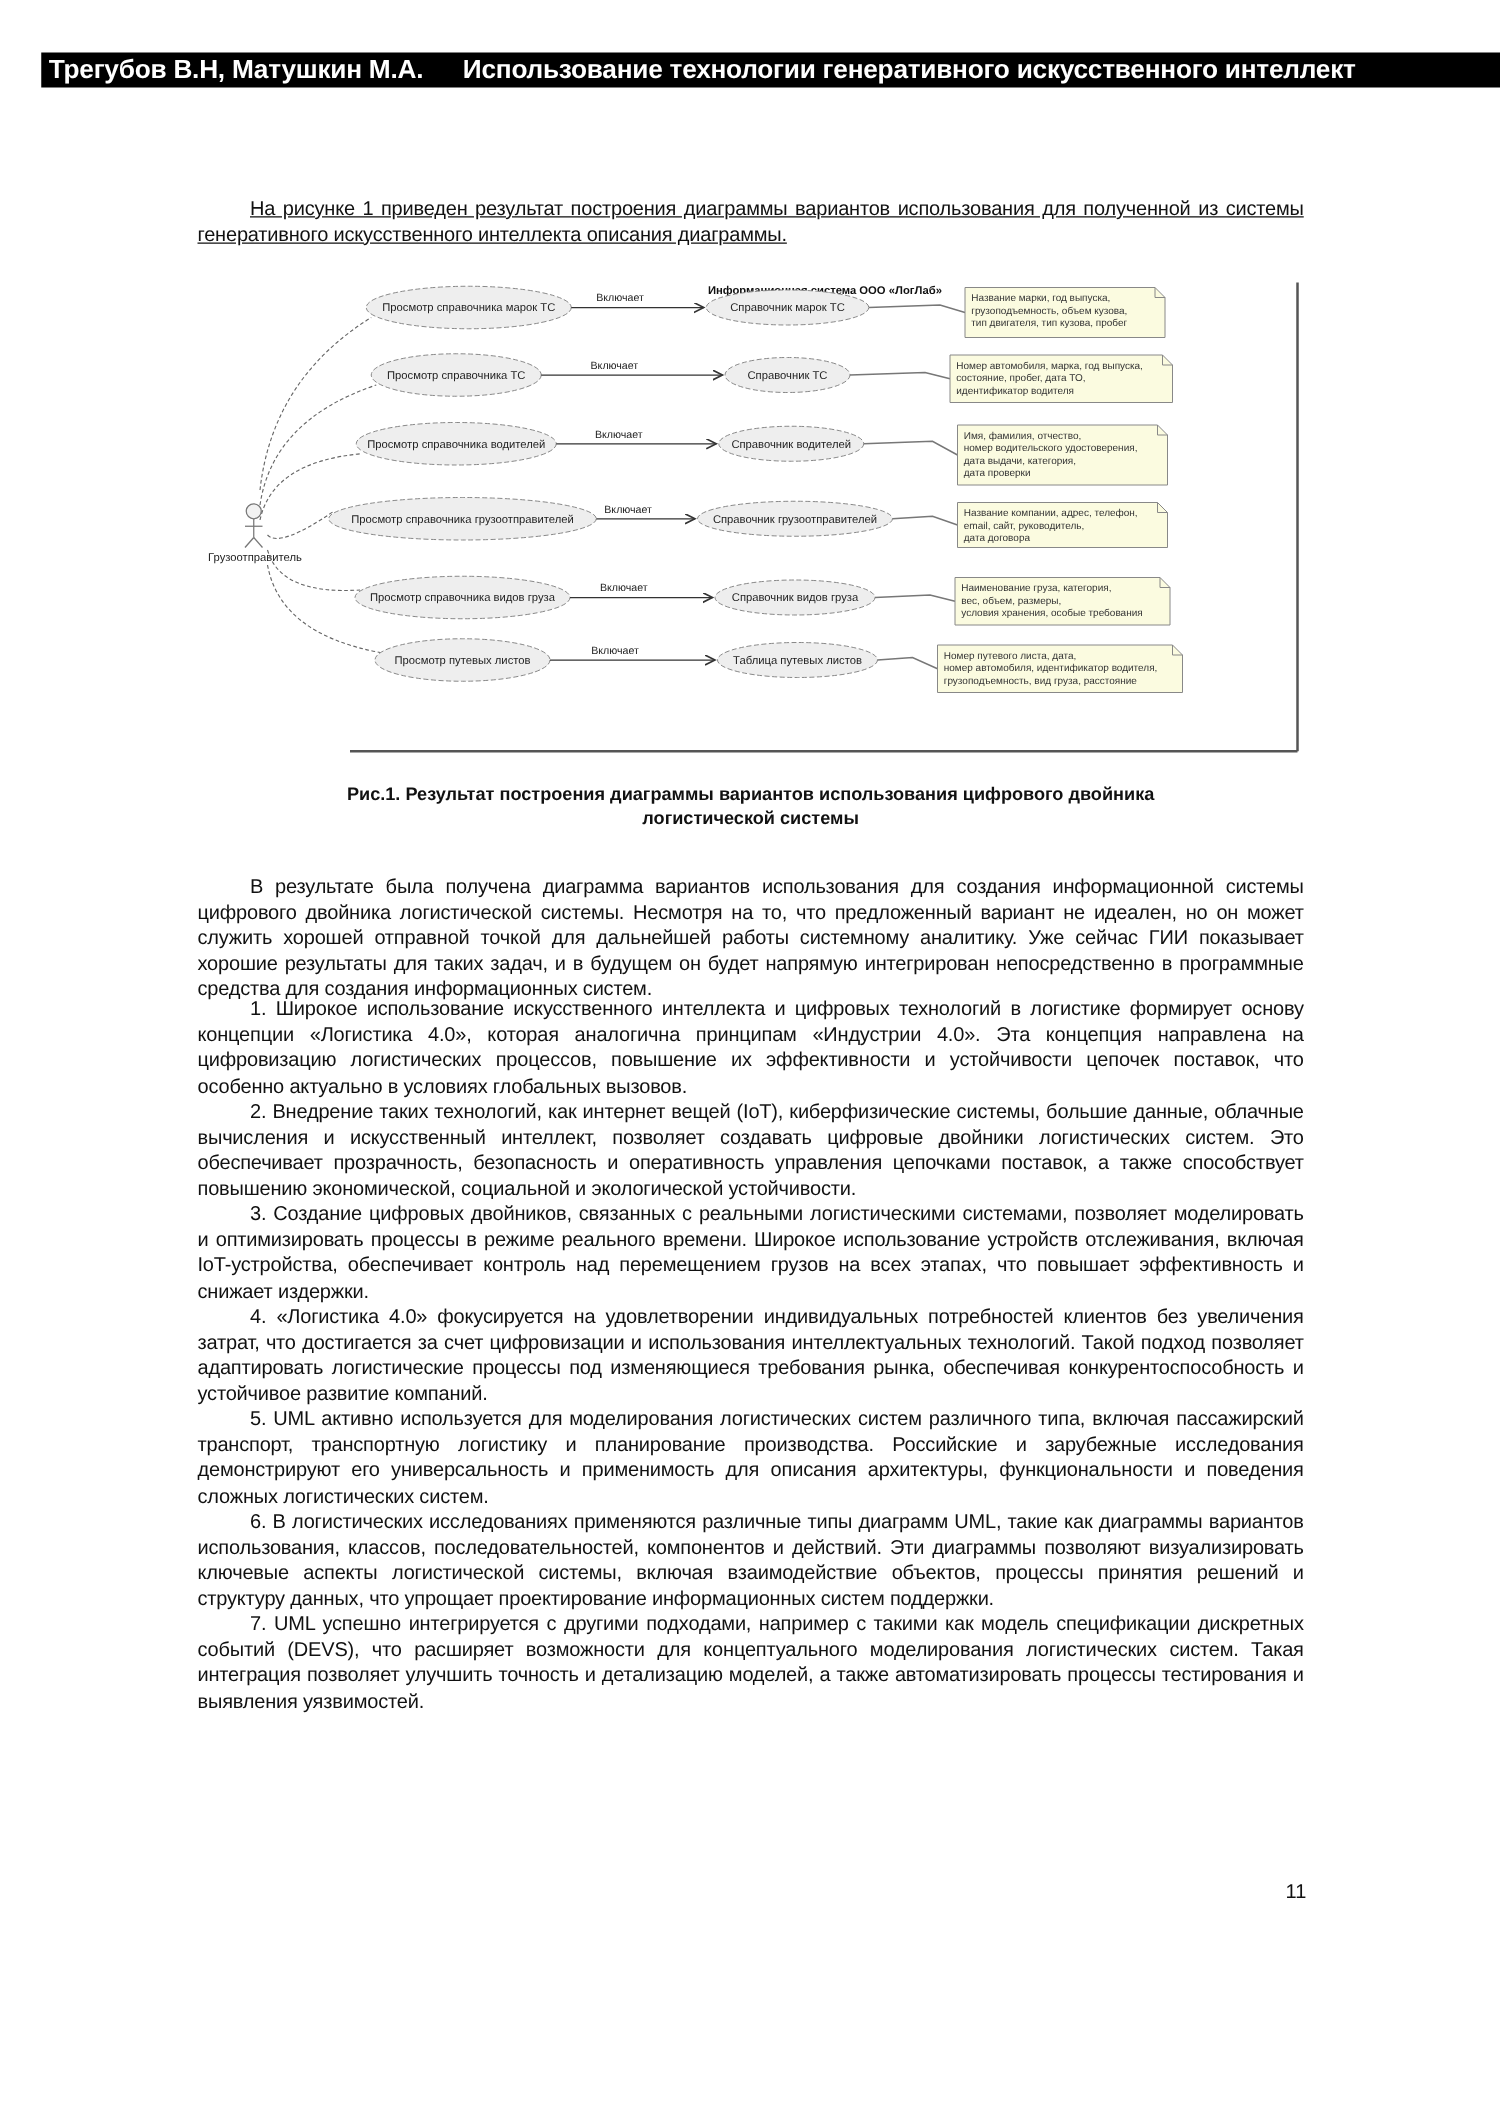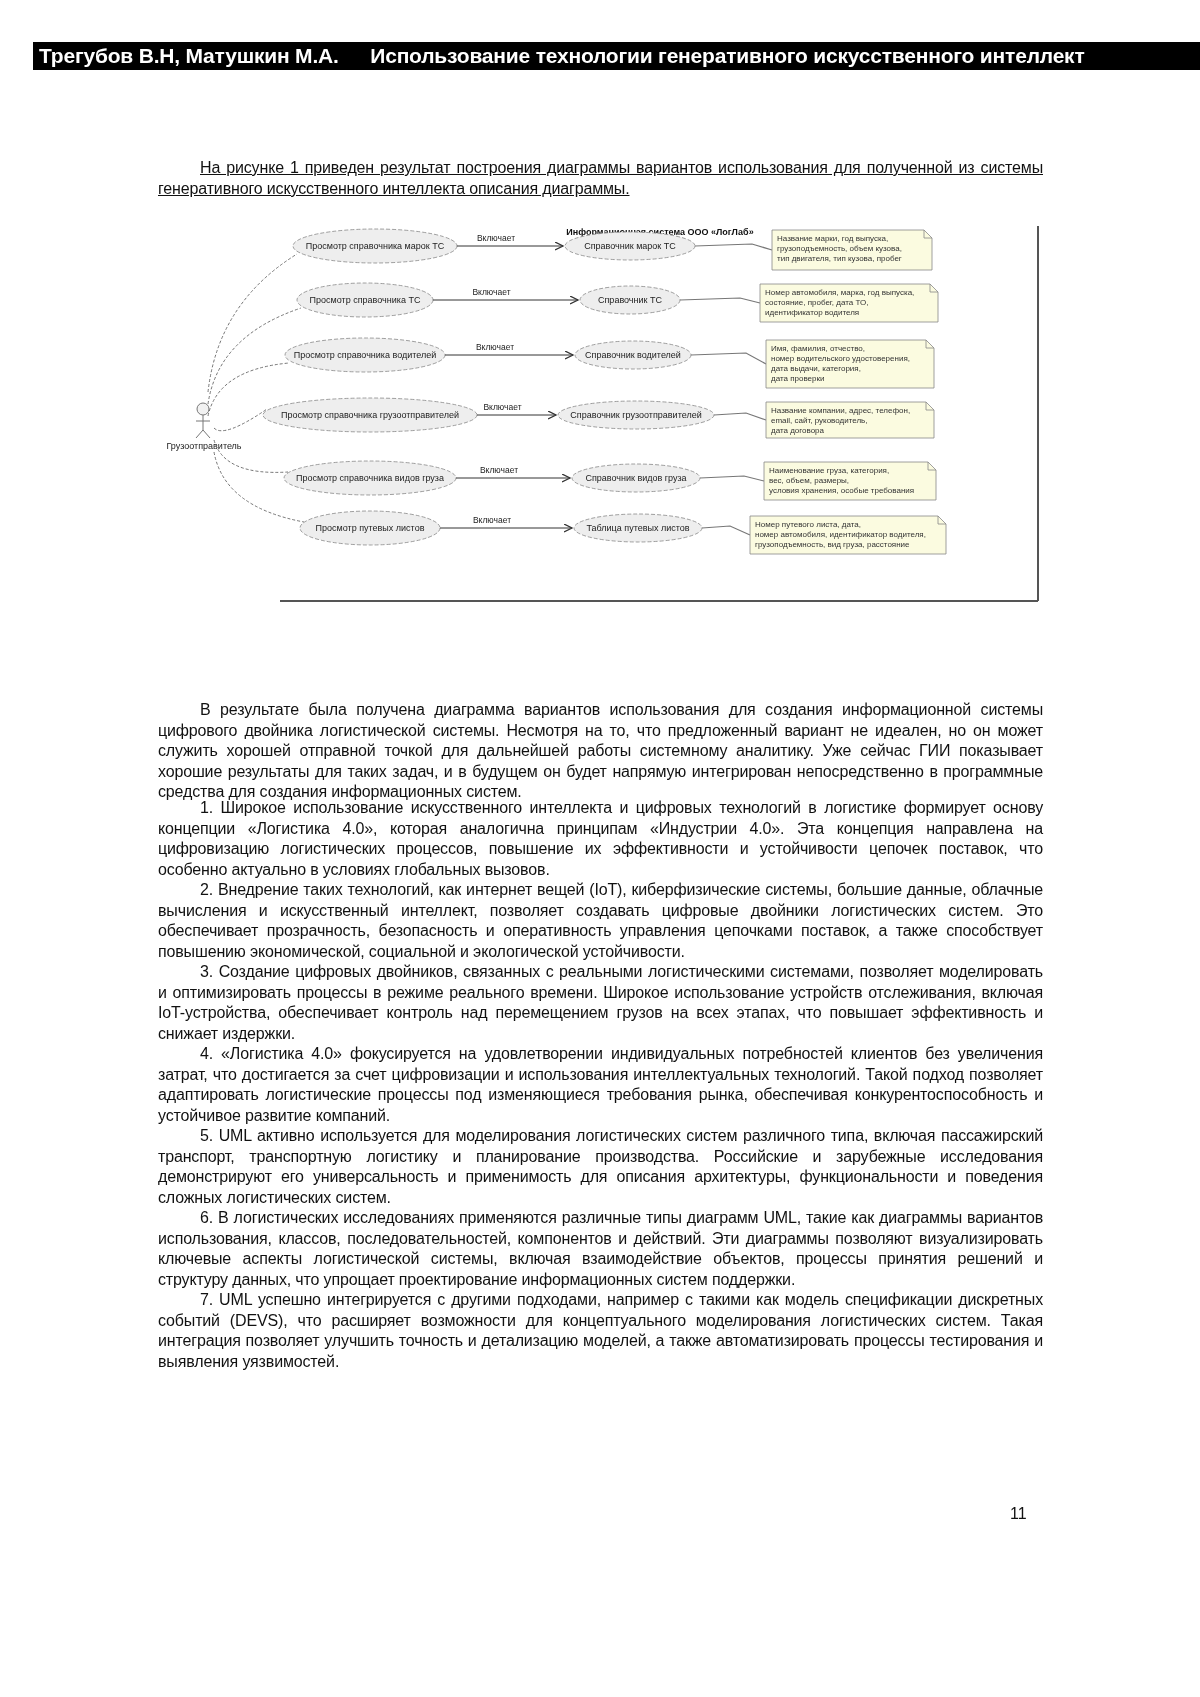--- a/index.html
+++ b/index.html
@@ -32,21 +32,21 @@
   .caption {
     position: absolute; left: 158px; top: 627px; width: 885px;
     text-align: center; font-weight: bold; font-size: 14.5px; line-height: 19px;
   }
 
   .result { top: 700px; }
   .conclusion-block { top: 798px; }
   .conclusion-heading { font-weight: bold; text-indent: 42px; }
   .page-number {
     position: absolute; left: 1010px; top: 1505px; width: 35px;
-    font-size: 16px;
+    text-align: right; font-size: 16px;
   }
 </style>
 </head>
 <body>
 
 <div class="header-bar">
   <span class="authors">Трегубов В.Н, Матушкин М.А.</span>
   <span class="title">Использование технологии генеративного искусственного интеллект</span>
 </div>
 
@@ -164,20 +164,22 @@
           <path d="M778,294 L778,302 L786,302" fill="none" stroke="#888" stroke-width="0.8"></path>
           <text x="595" y="305" font-size="8" font-family="Liberation Sans, sans-serif" fill="#333">Номер путевого листа, дата,</text>
           <text x="595" y="315" font-size="8" font-family="Liberation Sans, sans-serif" fill="#333">номер автомобиля, идентификатор водителя,</text>
           <text x="595" y="325" font-size="8" font-family="Liberation Sans, sans-serif" fill="#333">грузоподъемность, вид груза, расстояние</text>
         </g>
       </g>
   </svg>
 </div>
 
 <div class="caption">
+  <div>Рис.1.  Результат построения диаграммы вариантов использования цифрового двойника</div>
+  <div>логистической системы</div>
 </div>
 
 <div class="body-text result">
   <p>В результате была получена диаграмма вариантов использования для создания информационной системы цифрового двойника логистической системы. Несмотря на то, что предложенный вариант не идеален, но он может служить хорошей отправной точкой для дальнейшей работы системному аналитику. Уже сейчас ГИИ показывает хорошие результаты для таких задач, и в будущем он будет напрямую интегрирован непосредственно в программные средства для создания информационных систем.</p>
 </div>
 
 <div class="body-text conclusion-block">
   <p>1.  Широкое использование искусственного интеллекта и цифровых технологий в логистике формирует основу концепции «Логистика 4.0», которая аналогична принципам «Индустрии 4.0». Эта концепция направлена на цифровизацию логистических процессов, повышение их эффективности и устойчивости цепочек поставок, что особенно актуально в условиях глобальных вызовов.</p>
   <p>2.  Внедрение таких технологий, как интернет вещей (IoT), киберфизические системы, большие данные, облачные вычисления и искусственный интеллект, позволяет создавать цифровые двойники логистических систем. Это обеспечивает прозрачность, безопасность и оперативность управления цепочками поставок, а также способствует повышению экономической, социальной и экологической устойчивости.</p>
   <p>3.  Создание цифровых двойников, связанных с реальными логистическими системами, позволяет моделировать и оптимизировать процессы в режиме реального времени. Широкое использование устройств отслеживания, включая IoT-устройства, обеспечивает контроль над перемещением грузов на всех этапах, что повышает эффективность и снижает издержки.</p>

